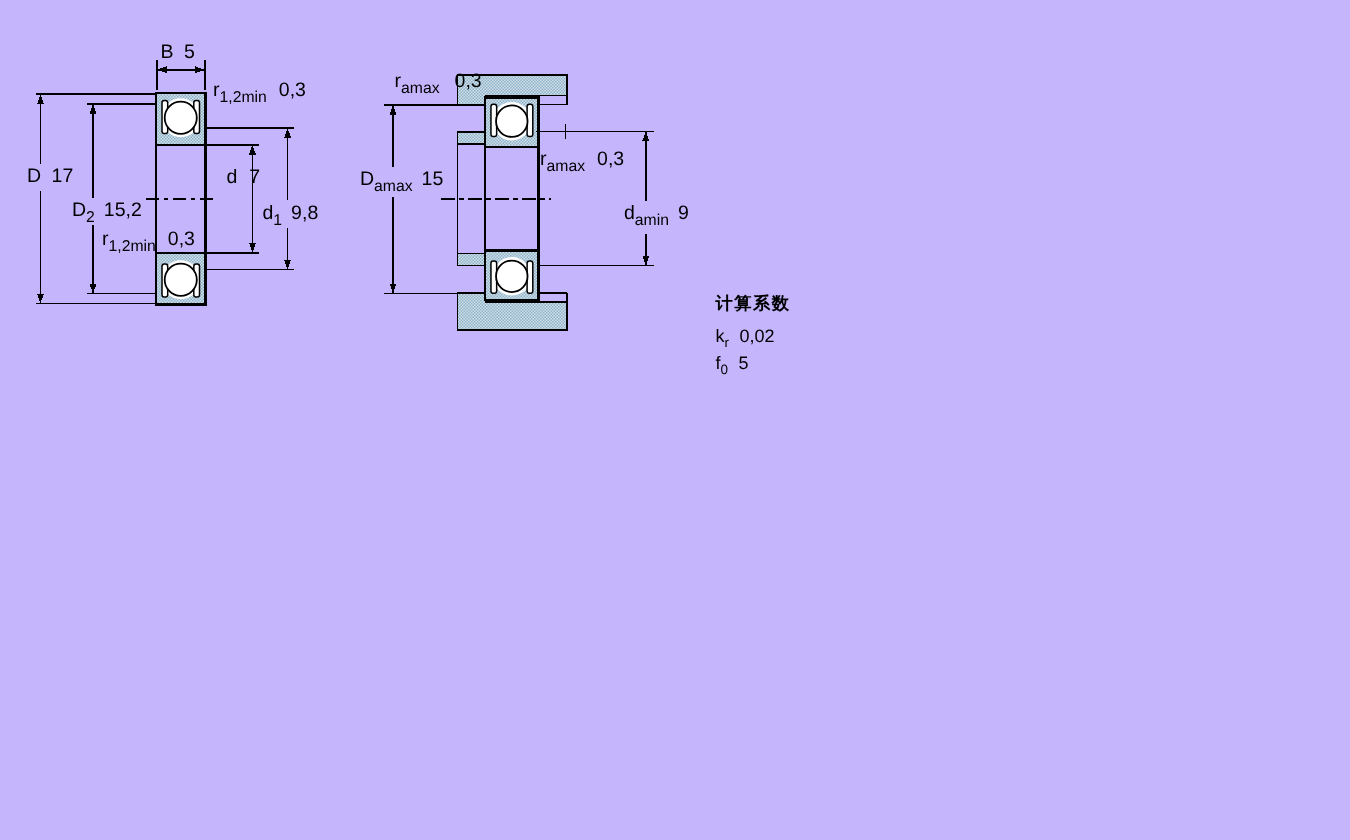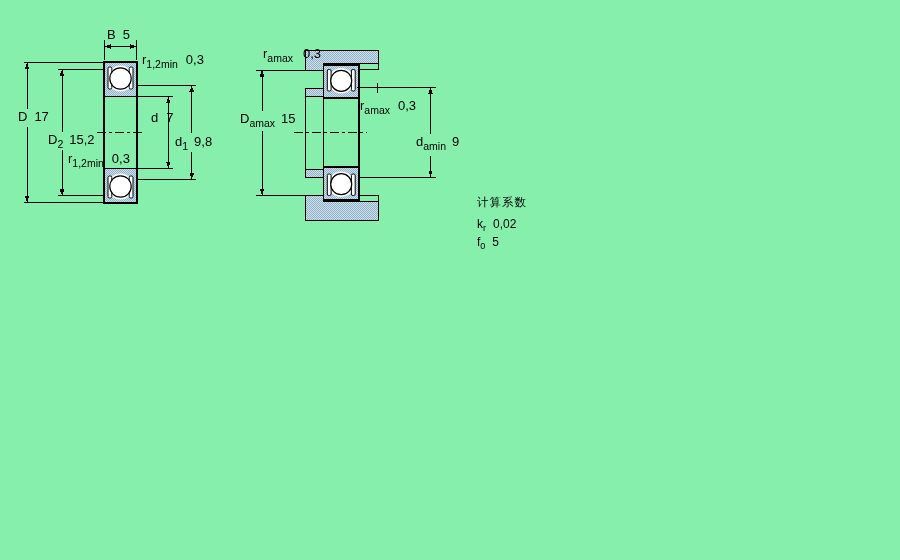--- a/index.html
+++ b/index.html
@@ -1,24 +1,24 @@
 <!DOCTYPE html>
 <html><head>
 <meta charset="utf-8">
 <title>Bearing dimension drawing</title>
 <style>
   html,body{margin:0;padding:0;background:#ffffff;}
-  .canvas{position:relative;width:900px;height:560px;background:#86efac;overflow:hidden;
+  .canvas{position:relative;width:900px;height:560px;background:#c4b5fd;overflow:hidden;
           font-family:"Liberation Sans", sans-serif;}
   svg{position:absolute;left:0;top:0;}
   svg line, svg rect.sq, svg polygon.sq, svg polyline.sq{shape-rendering:crispEdges;}
   text{font-family:"Liberation Sans", sans-serif;fill:#000;font-size:13px;}
   .sub{font-size:10.5px;}
   .calc{position:absolute;left:477px;top:195px;color:#000;}
-  .calc-heading{font-size:11.5px;font-weight:normal;letter-spacing:1px;margin-bottom:7px;white-space:nowrap;}
+  .calc-heading{font-size:11.5px;font-weight:bold;letter-spacing:1px;margin-bottom:7px;white-space:nowrap;}
   .calc-row{font-size:12px;line-height:14px;white-space:nowrap;}
   .calc-row sub{font-size:9px;}
   .calc-row .val{margin-left:7px;}
 </style>
 </head>
 <body>
 
 <div class="canvas">
 
 <svg width="900" height="560" viewBox="0 0 900 560">

